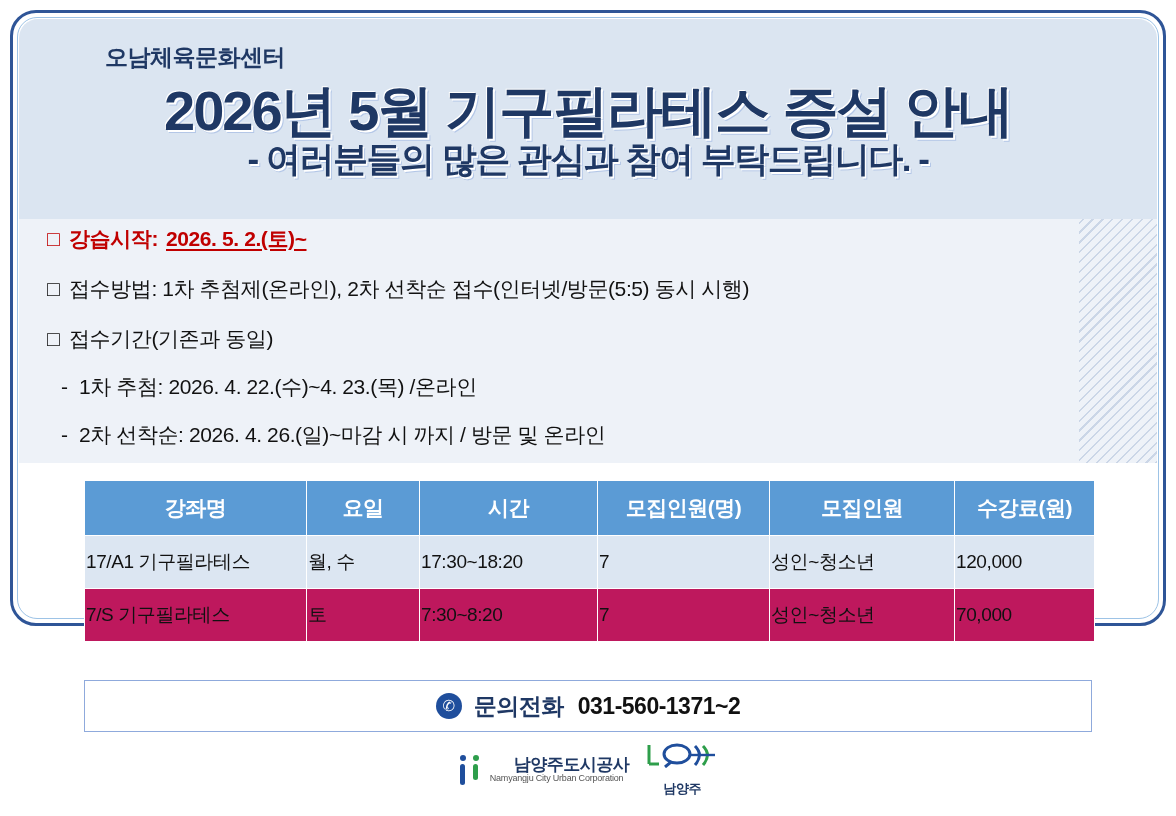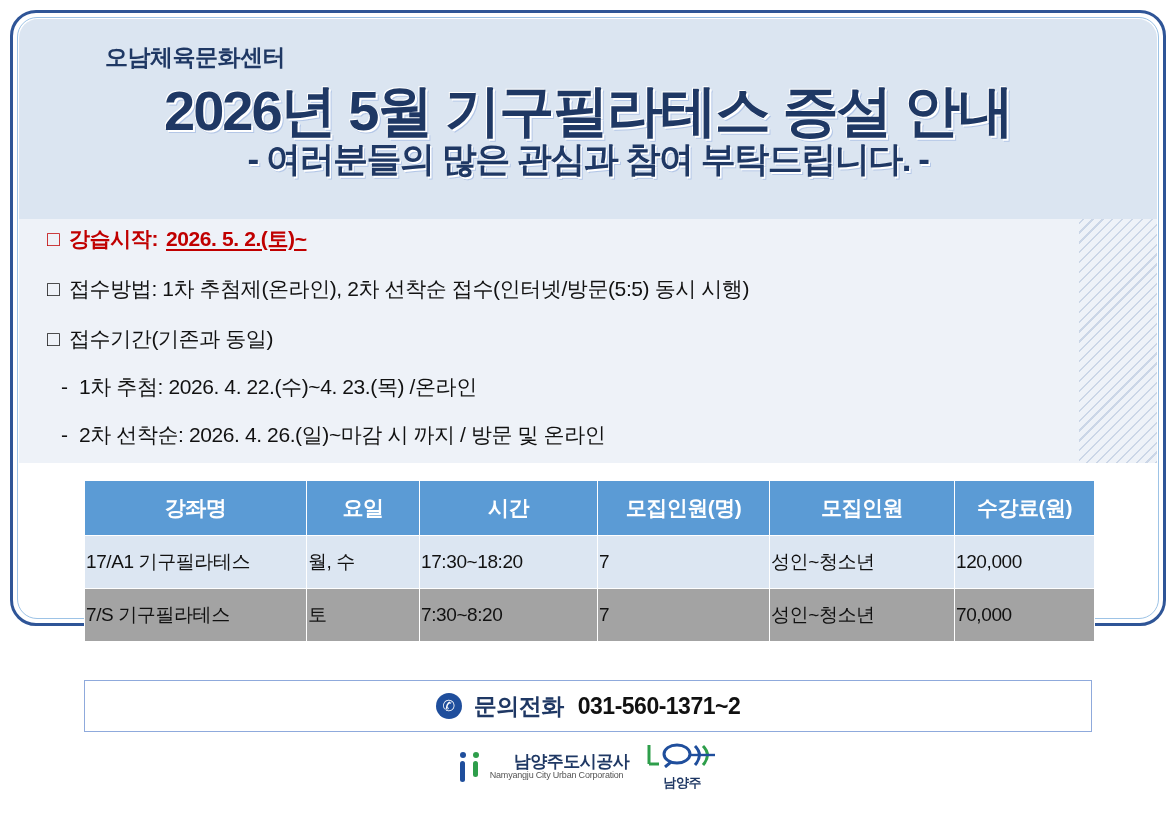--- a/index.html
+++ b/index.html
@@ -177,21 +177,21 @@
   .course-table td {
     background: #dce6f2;
     color: #111111;
     font-size: 19px;
     height: 50px;
     text-align: left;
     border: 1px solid #ffffff;
     letter-spacing: -0.4px;
   }
   .course-table tr.row-alt td {
-    background: #a3a3a3;
+    background: #be185d;
   }
 
   
   .phone-box {
     position: absolute;
     left: 84px;
     top: 680px;
     width: 1008px;
     height: 52px;
     border: 1.5px solid #8faadc;
@@ -284,21 +284,21 @@
   }
   .logo-text-1 .en {
     font-size: 9px;
     color: #555555;
     letter-spacing: -0.2px;
   }
   .logo-group-2 {
     display: flex;
     flex-direction: column;
     align-items: center;
-    gap: 6px;
+    gap: 12px;
   }
   .logo-mark-2 {
     width: 74px;
     height: 26px;
     position: relative;
   }
   .logo-text-2 {
     font-size: 13px;
     font-weight: bold;
     color: #1f3864;

